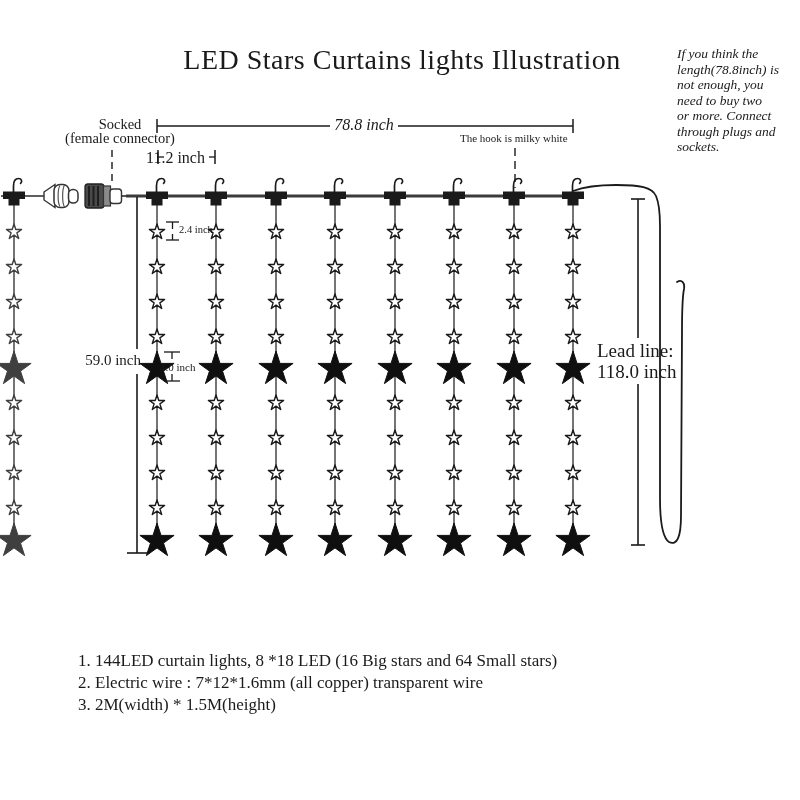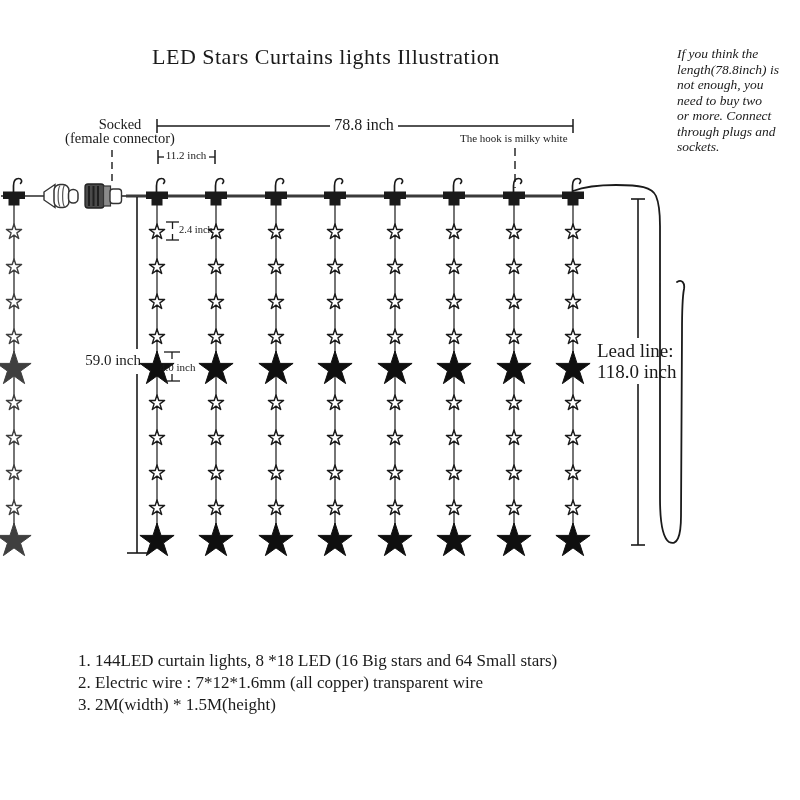--- a/index.html
+++ b/index.html
@@ -1,24 +1,24 @@
 <!DOCTYPE html>
 <html><head>
 <meta charset="utf-8">
 <style>
   html,body{margin:0;padding:0;background:#ffffff;}
   #stage{position:relative;width:800px;height:800px;background:#fff;overflow:hidden;
          font-family:"Liberation Serif", serif;color:#1a1a1a;}
   #diagram-svg{position:absolute;left:0;top:0;}
   .lbl{position:absolute;color:#1a1a1a;}
-  #page-title{left:152px;top:44px;width:500px;font-size:22px;letter-spacing:.5px;}
+  #page-title{left:152px;top:44px;width:500px;text-align:center;font-size:28px;letter-spacing:.5px;}
   #side-note{left:677px;top:46px;width:124px;font-size:13.5px;line-height:15.5px;white-space:pre-line;font-style:italic;}
   #socket-label{left:55px;top:117px;width:130px;text-align:center;font-size:14.5px;line-height:14px;}
-  #width-label{left:314px;top:116px;width:100px;text-align:center;font-size:16px;}
-  #gap-label{left:146px;top:149px;width:80px;text-align:center;font-size:11px;}
+  #width-label{left:314px;top:116px;width:100px;text-align:center;font-size:16px;font-style:italic;}
+  #gap-label{left:146px;top:149px;width:80px;text-align:left;font-size:16px;}
   #hook-note{left:460px;top:132px;width:120px;text-align:left;font-size:11px;}
   #small-star-label{left:179px;top:224px;font-size:10.5px;}
   #big-star-label{left:160px;top:361px;font-size:11px;text-align:center;}
   #height-label{left:61px;top:352px;width:80px;text-align:right;font-size:15px;}
   #lead-label{left:597px;top:340px;width:90px;font-size:19px;line-height:21px;}
   #product-info{left:78px;top:650px;width:560px;font-size:17px;line-height:22px;}
 </style>
 </head>
 <body>
 

